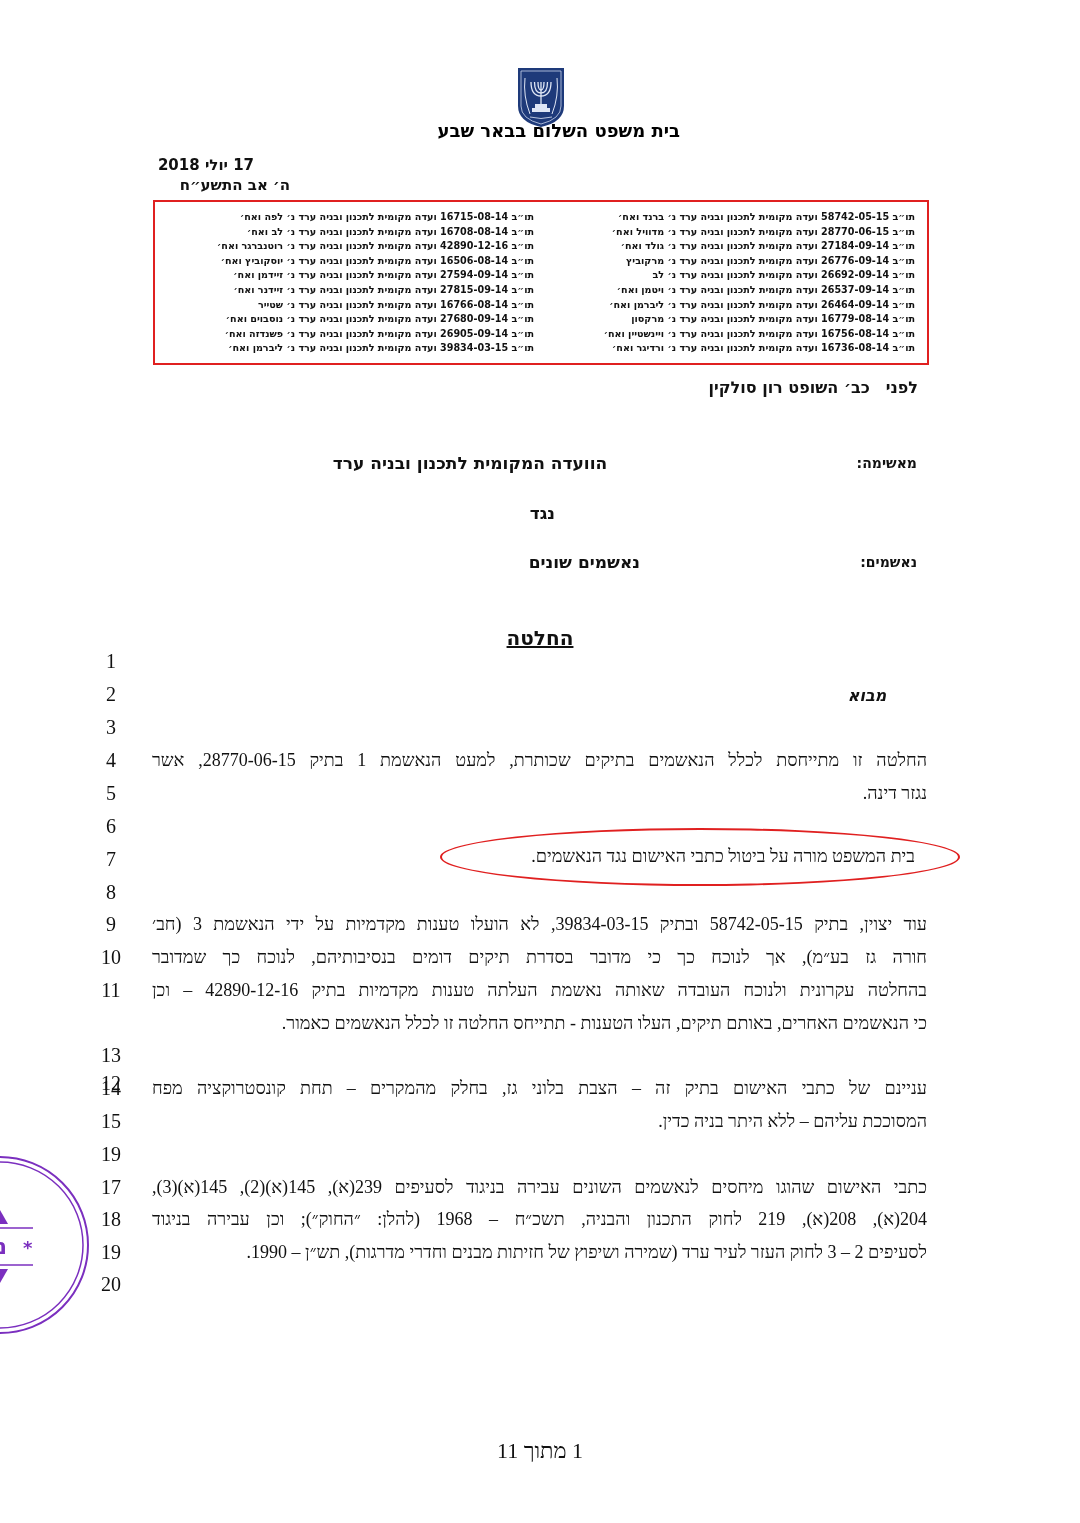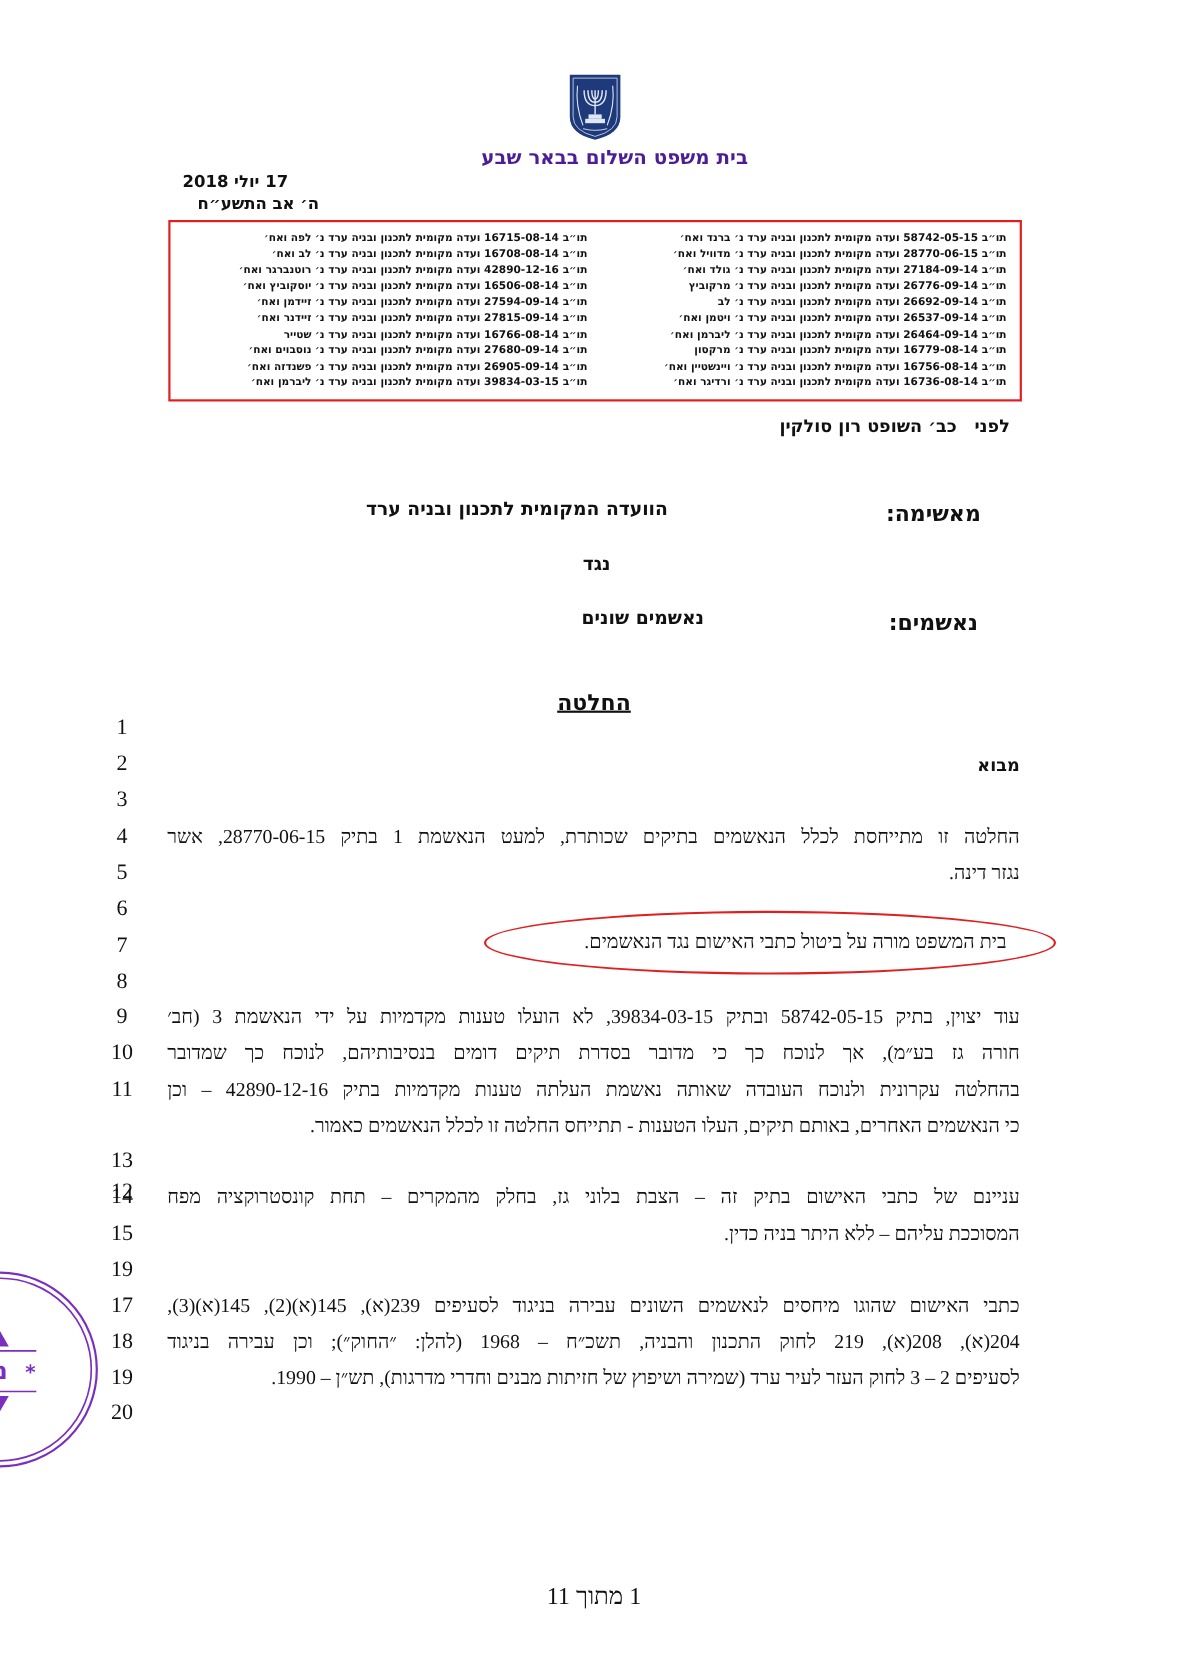--- a/index.html
+++ b/index.html
@@ -7,25 +7,25 @@
       width: 1080px; height: 1523px; position: relative; overflow: hidden;
       font-family: "DejaVu Sans", sans-serif; color: #111;
     }
     .abs { position: absolute; }
     .rtl { direction: rtl; unicode-bidi: embed; }
 
     
     .emblem { left: 516px; top: 66px; width: 50px; height: 62px; }
 
     .court-name {
-      left: 380px; top: 133px; width: 300px; text-align: right;
+      left: 380px; top: 120px; width: 300px; text-align: right;
       font-family: "DejaVu Sans", sans-serif; font-weight: bold; font-size: 18px;
-      color: #4c1d95;
-    }
-    .date-greg { left: 150px; top: 156px; width: 112px; text-align: right; font-weight: bold; font-size: 15px; }
+      color: #000000;
+    }
+    .date-greg { left: 150px; top: 156px; width: 112px; text-align: center; font-weight: bold; font-size: 15px; }
     .date-heb { left: 150px; top: 176px; width: 140px; text-align: right; font-weight: bold; font-size: 15px; }
 
     
     .case-box {
       left: 153px; top: 200px; width: 776px; height: 165px;
       border: 2px solid #e02020; box-sizing: border-box;
     }
     .case-col {
       position: absolute; top: 8px; direction: rtl;
       font-family: "DejaVu Sans", sans-serif; font-weight: bold; font-size: 9.6px; line-height: 14.6px;
@@ -33,21 +33,21 @@
     }
     .case-col.right { right: 12px; }
     .case-col.left { right: 393px; }
     .case-line { display: block; text-align: right; }
 
     .judge-line {
       left: 600px; top: 378px; width: 318px; text-align: right; font-weight: bold; font-size: 16px;
     }
     .judge-line .lbl { margin-left: 16px; }
 
-    .party-label { font-weight: bold; font-size: 20px; text-align: center; }
+    .party-label { font-weight: bold; font-size: 14px; text-align: right; }
     .party-value { font-weight: bold; font-size: 17px; text-align: right; }
 
     .title-decision {
       left: 490px; top: 626px; width: 100px; text-align: center;
       font-weight: bold; font-size: 20px; text-decoration: underline;
     }
 
     .linenum {
       position: absolute; left: 96px; width: 30px; text-align: center;
       font-family: "Liberation Serif", serif; font-size: 20px; color: #111;
@@ -158,21 +158,21 @@
   <div class="linenum" style="top:1044px;">13</div>
   <div class="linenum" style="top:1077px;">14</div>
   <div class="linenum" style="top:1110px;">15</div>
   <div class="linenum" style="top:1143px;">19</div>
   <div class="linenum" style="top:1176px;">17</div>
   <div class="linenum" style="top:1208px;">18</div>
   <div class="linenum" style="top:1241px;">19</div>
   <div class="linenum" style="top:1273px;">20</div>
 </div>
 
-<div class="abs subhead rtl" style="right:153px; top:686px; width:120px; text-align:right;">מבוא</div>
+<div class="abs subhead rtl" style="right:153px; top:686px; width:120px; text-align:center;font-style:italic;">מבוא</div>
 
 <div class="bodyline" style="top:750px;">החלטה זו מתייחסת לכלל הנאשמים בתיקים שכותרת, למעט הנאשמת 1 בתיק 28770-06-15, אשר</div>
 <div class="bodyline last" style="top:783px;">נגזר דינה.</div>
 
 <div class="abs ellipse"></div>
 <div class="abs ellipse-text">בית המשפט מורה על ביטול כתבי האישום נגד הנאשמים.</div>
 
 <div class="bodyline" style="top:914px;">עוד יצוין, בתיק 58742-05-15 ובתיק 39834-03-15, לא הועלו טענות מקדמיות על ידי הנאשמת 3 (חב׳</div>
 <div class="bodyline" style="top:947px;">חורה גז בע״מ), אך לנוכח כך כי מדובר בסדרת תיקים דומים בנסיבותיהם, לנוכח כך שמדובר</div>
 <div class="bodyline" style="top:980px;">בהחלטה עקרונית ולנוכח העובדה שאותה נאשמת העלתה טענות מקדמיות בתיק 42890-12-16 – וכן</div>

